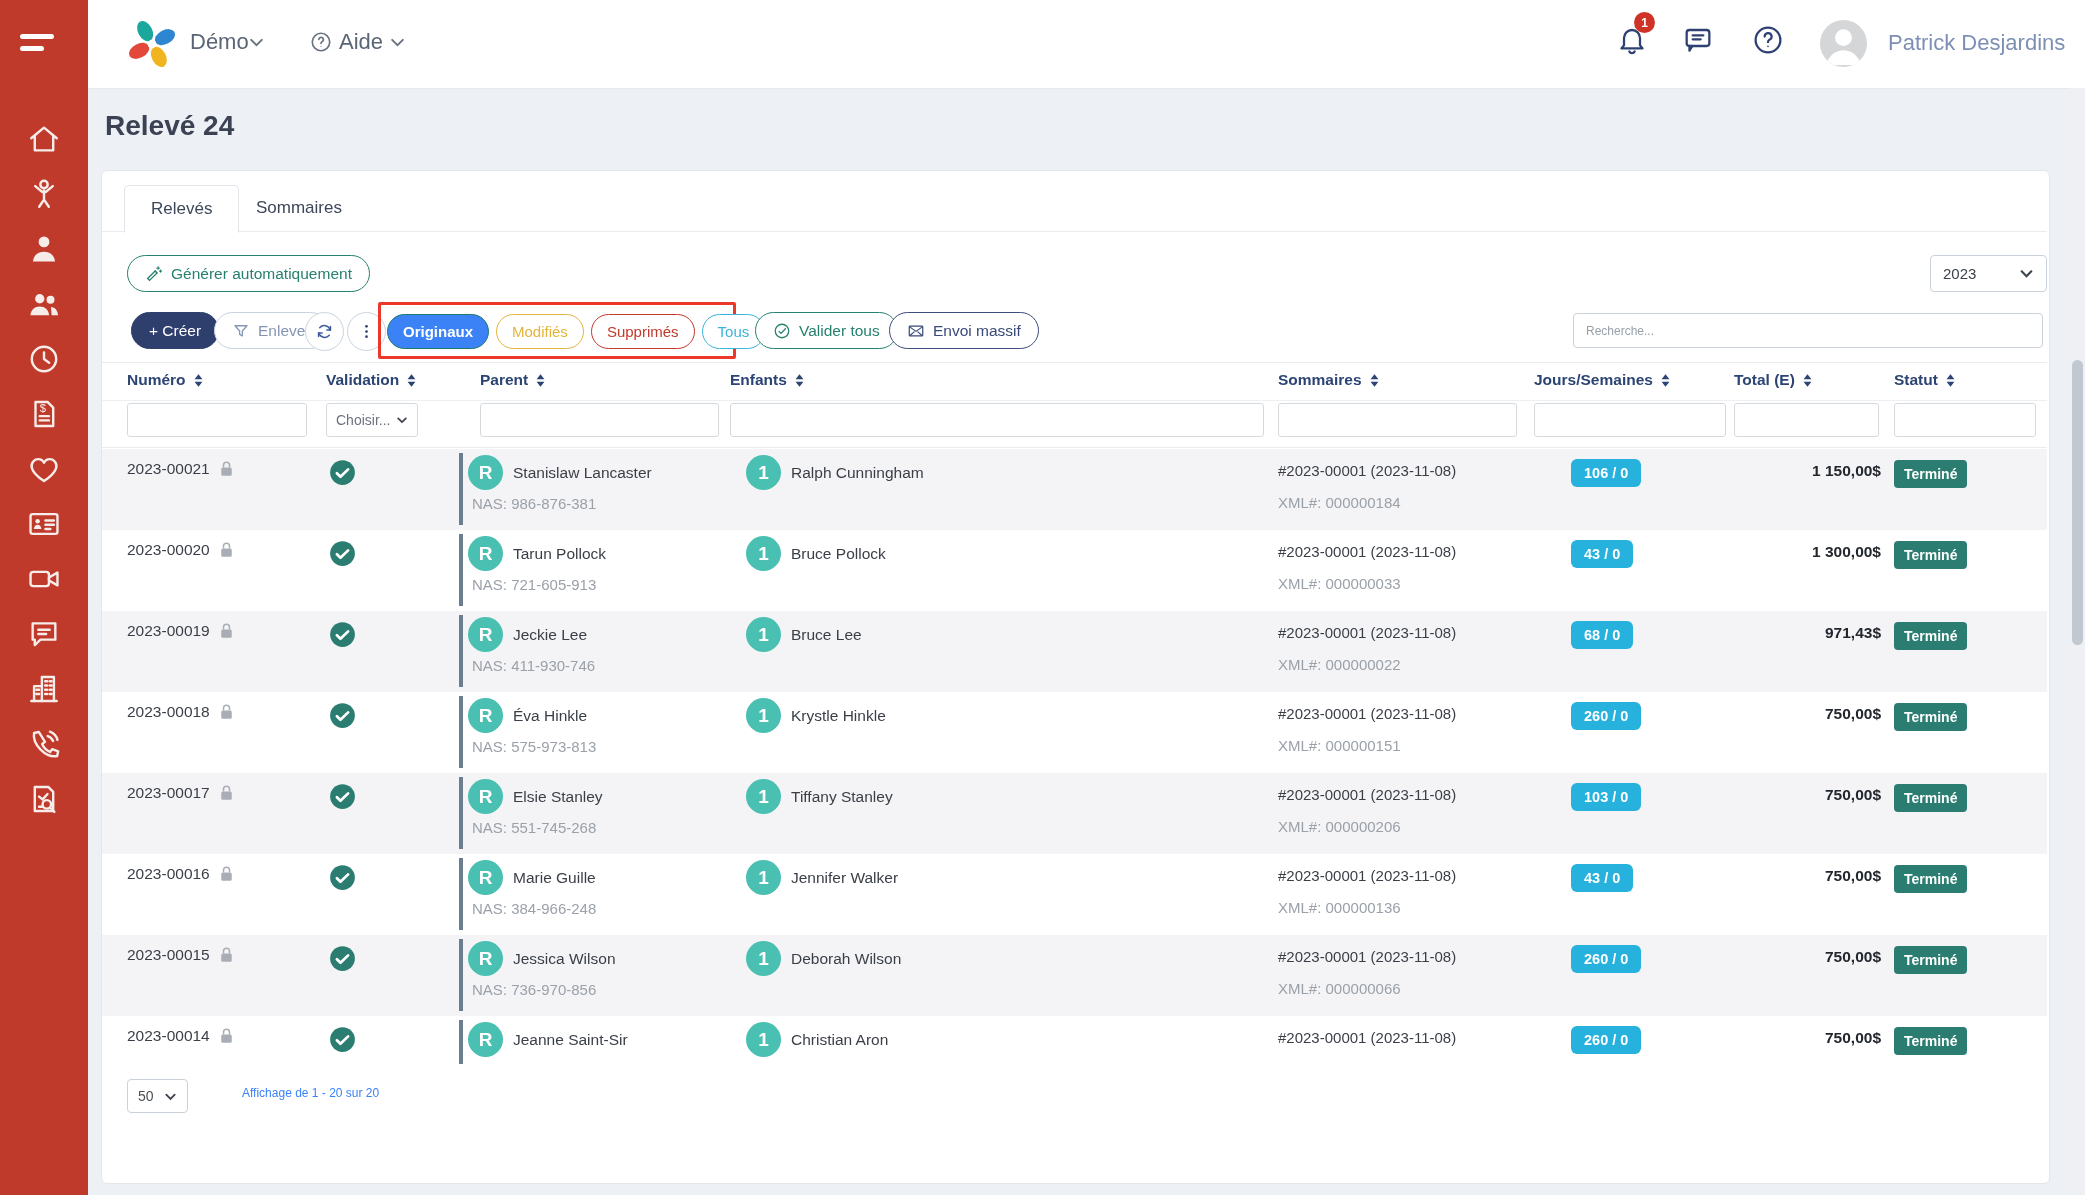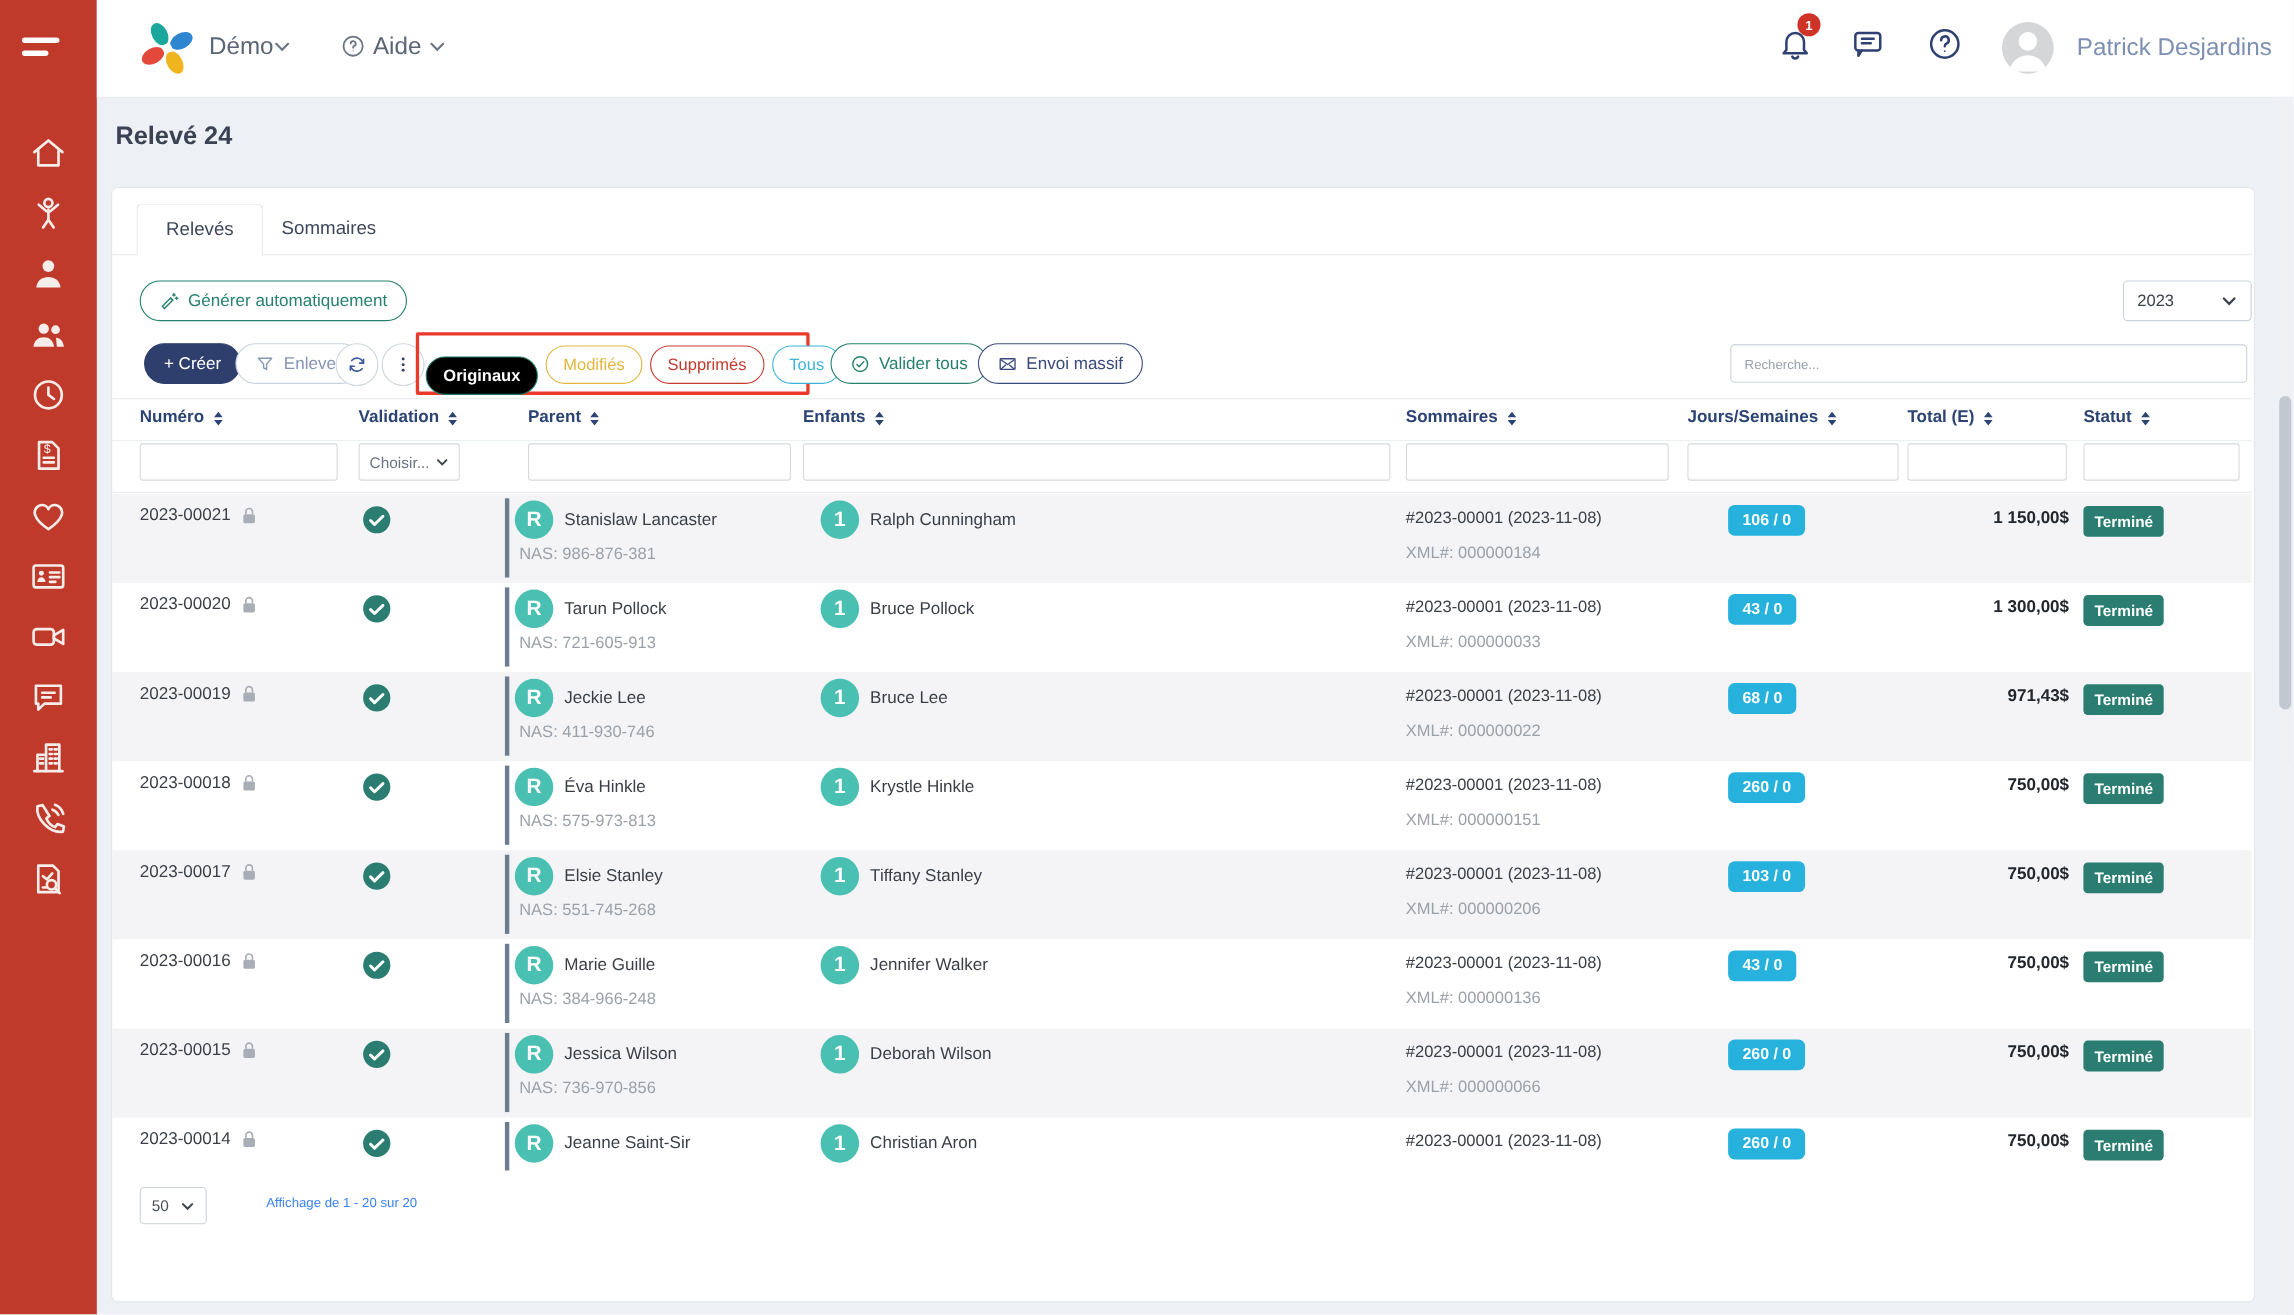--- a/index.html
+++ b/index.html
@@ -28,21 +28,21 @@
   .aide{left:222px;top:29px;display:flex;align-items:center;gap:7px;color:#5b6575;font-size:22px;cursor:pointer;}
   .chev{width:15px;height:15px;color:#6a7382;}
   .tb-ic{top:24px;width:32px;height:32px;color:#2e4172;cursor:pointer;}
   .tb-ic svg{width:100%;height:100%;}
   .bell-badge{left:1546px;top:12px;width:21px;height:21px;border-radius:50%;background:#cf3227;color:#fff;
     font-size:12px;font-weight:bold;display:flex;align-items:center;justify-content:center;}
   .avatar{left:1732px;top:20px;width:47px;height:47px;border-radius:50%;background:#d4d6d8;overflow:hidden;cursor:pointer;}
   .username{left:1800px;top:30px;font-size:22px;color:#7d8fb3;cursor:pointer;}
 
   
-  .page-title{left:105px;top:110px;font-size:23px;font-weight:bold;color:#3b4254;text-align:right;}
+  .page-title{left:105px;top:110px;font-size:28px;font-weight:bold;color:#3b4254;text-align:right;}
   .card{left:101px;top:170px;width:1947px;height:1012px;background:#fff;border:1px solid #e3e6ea;border-radius:6px;}
 
   
   .tabbar{left:0;top:14px;width:1945px;height:46px;border-bottom:1px solid #e8ebef;}
   .tab{height:46px;line-height:46px;font-size:17px;color:#3e4759;padding:0 26px;cursor:pointer;}
   .tab.active{left:22px;top:0;background:#fff;border:1px solid #e1e5e9;border-bottom:1px solid #fff;border-radius:5px 5px 0 0;}
   .tab.inactive{left:128px;top:0;}
 
   
   .btn{display:inline-flex;align-items:center;gap:8px;height:37px;border-radius:19px;font-size:15.5px;
@@ -318,21 +318,21 @@
   <div class="a circ-btn btn-kebab">
     <svg viewBox="0 0 24 24" fill="currentColor">
         <circle cx="12" cy="5.5" r="1.7"></circle>
         <circle cx="12" cy="12" r="1.7"></circle>
         <circle cx="12" cy="18.5" r="1.7"></circle>
       </svg>
   </div>
 
   <div class="a redbox">
     <div class="pills">
-      <div class="filter-pill" style="border: 1px solid rgb(30, 123, 108); background: #000000; color: rgb(255, 255, 255); font-weight: bold; margin-top: 10px;">Originaux</div>
+      <div class="filter-pill" style="border: 1px solid rgb(30, 123, 108); background: #3b82f6; color: rgb(255, 255, 255); font-weight: bold;">Originaux</div>
       <div class="filter-pill" style="border: 1px solid rgb(227, 181, 60); color: rgb(227, 181, 60);">Modifiés</div>
       <div class="filter-pill" style="border: 1px solid rgb(194, 58, 44); color: rgb(194, 58, 44);">Supprimés</div>
       <div class="filter-pill" style="border: 1px solid rgb(60, 180, 218); color: rgb(60, 180, 218);">Tous</div>
     </div>
   </div>
 
   <div class="a btn btn-validate">
     <svg viewBox="0 0 24 24" fill="none" stroke="currentColor" stroke-width="1.7" stroke-linecap="round" stroke-linejoin="round">
         <circle cx="12" cy="12" r="9"></circle>
         <path d="m8 12.5 2.7 2.7L16.5 9"></path>

